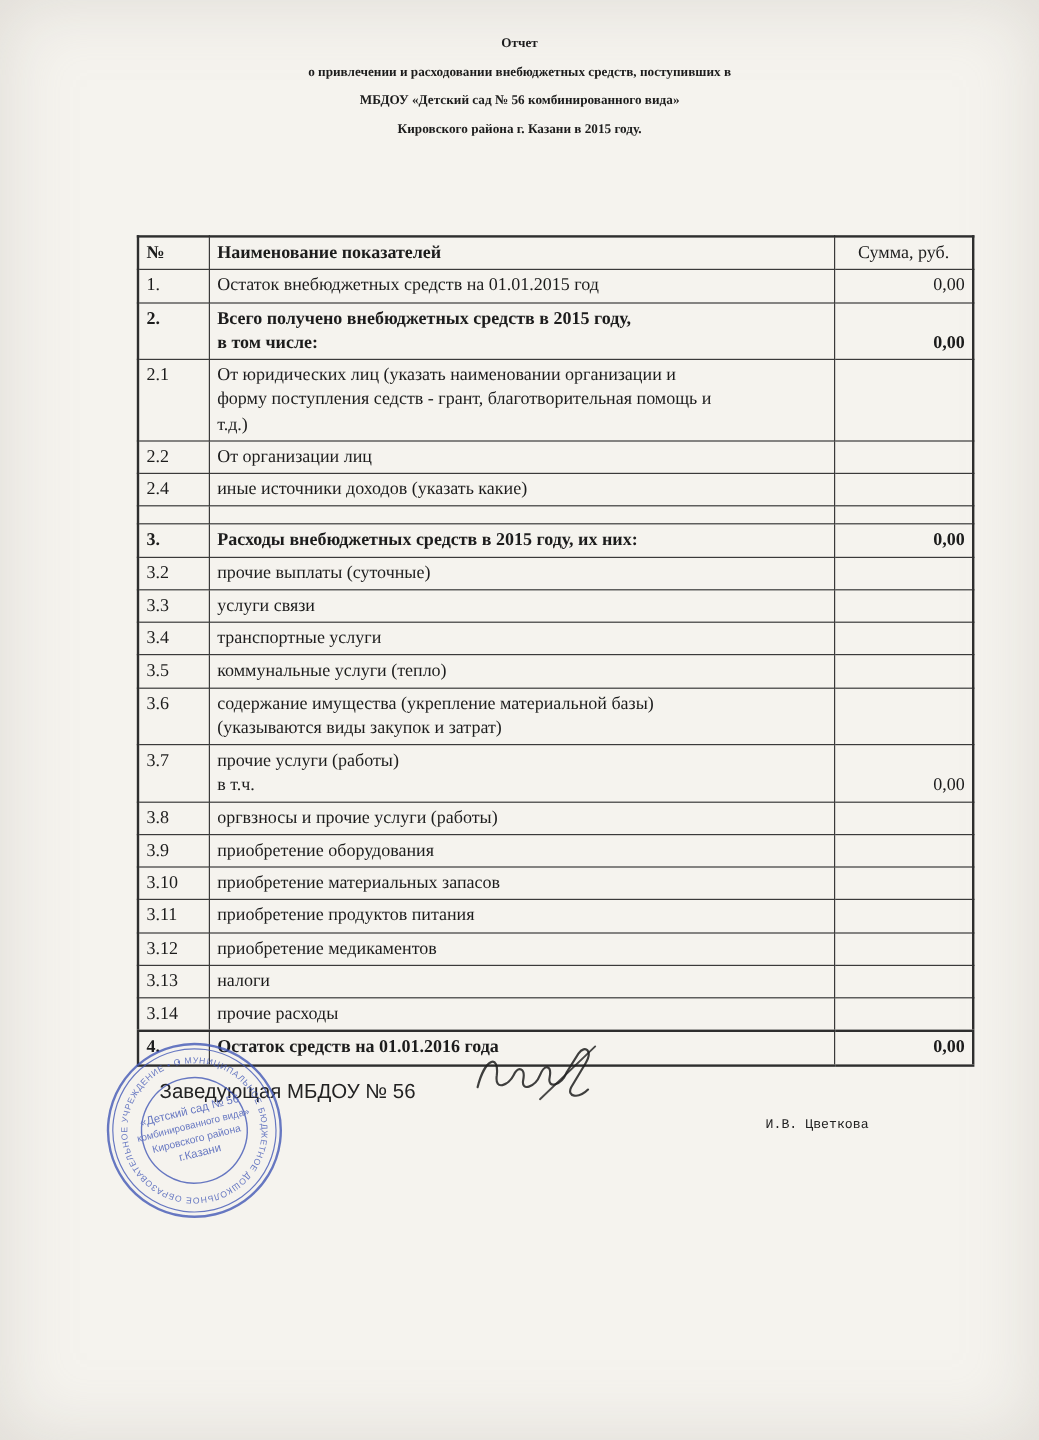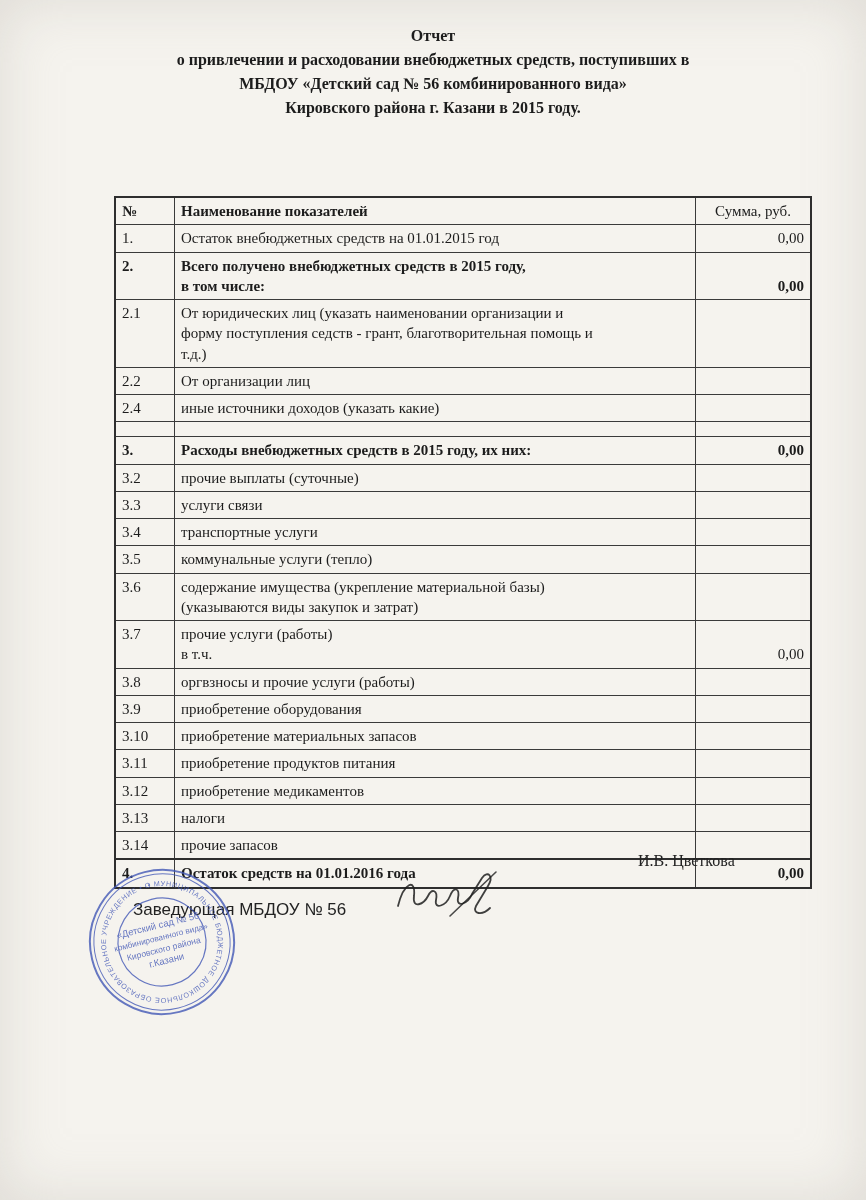--- a/index.html
+++ b/index.html
@@ -11,21 +11,21 @@
     font-family: "Liberation Serif", serif;
     color: #1c1c1c;
     overflow: hidden;
     box-shadow: inset 0 0 60px rgba(180,175,165,.35);
   }
   .title-block {
     position: absolute;
     top: 24px; left: 0; right: 0;
     text-align: center;
     font-weight: bold;
-    font-size: 16px;
+    font-size: 11px;
     line-height: 24px;
   }
   table.report {
     position: absolute;
     left: 114px; top: 196px;
     width: 656px;
     border-collapse: collapse;
     table-layout: fixed;
     border: 2px solid #2e2e2e;
     font-size: 15px;
@@ -49,23 +49,23 @@
   tr.spacer td { height: 14px; padding: 0; }
   .footer-position {
     position: absolute;
     left: 133px; top: 900px;
     font-family: "Liberation Sans", sans-serif;
     font-size: 17px;
     color: #222;
   }
   .footer-name {
     position: absolute;
-    left: 638px; top: 852px;
-    font-family: Liberation Serif, serif;
-    font-size: 16px;
+    left: 638px; top: 932px;
+    font-family: Liberation Mono, monospace;
+    font-size: 11px;
     color: #222;
   }
   .signature {
     position: absolute;
     left: 392px; top: 868px;
   }
   .stamp {
     position: absolute;
     left: 86px; top: 866px;
     width: 152px; height: 152px;
@@ -190,21 +190,21 @@
           <td class="col-name">приобретение медикаментов</td>
           <td class="col-sum"></td>
         </tr>
         <tr>
           <td class="col-num">3.13</td>
           <td class="col-name">налоги</td>
           <td class="col-sum"></td>
         </tr>
         <tr>
           <td class="col-num">3.14</td>
-          <td class="col-name">прочие запасов</td>
+          <td class="col-name">прочие расходы</td>
           <td class="col-sum"></td>
         </tr>
         <tr class="bold thick">
           <td class="col-num">4.</td>
           <td class="col-name">Остаток средств на 01.01.2016 года</td>
           <td class="col-sum">0,00</td>
         </tr>
       </tbody>
   </table>
 

